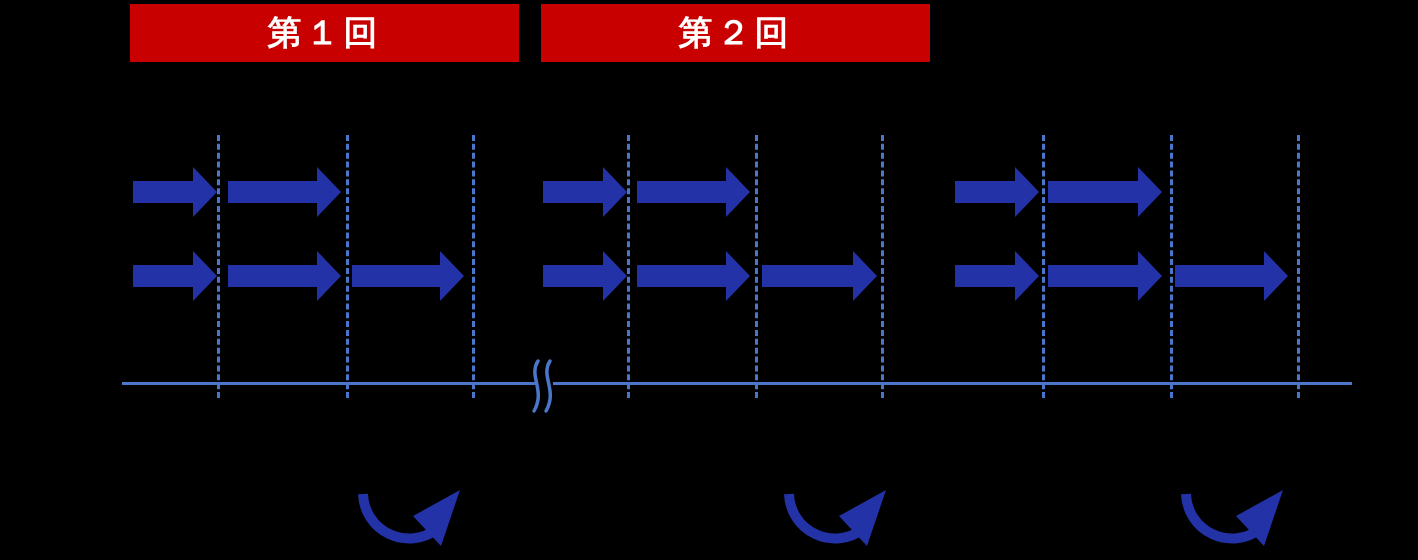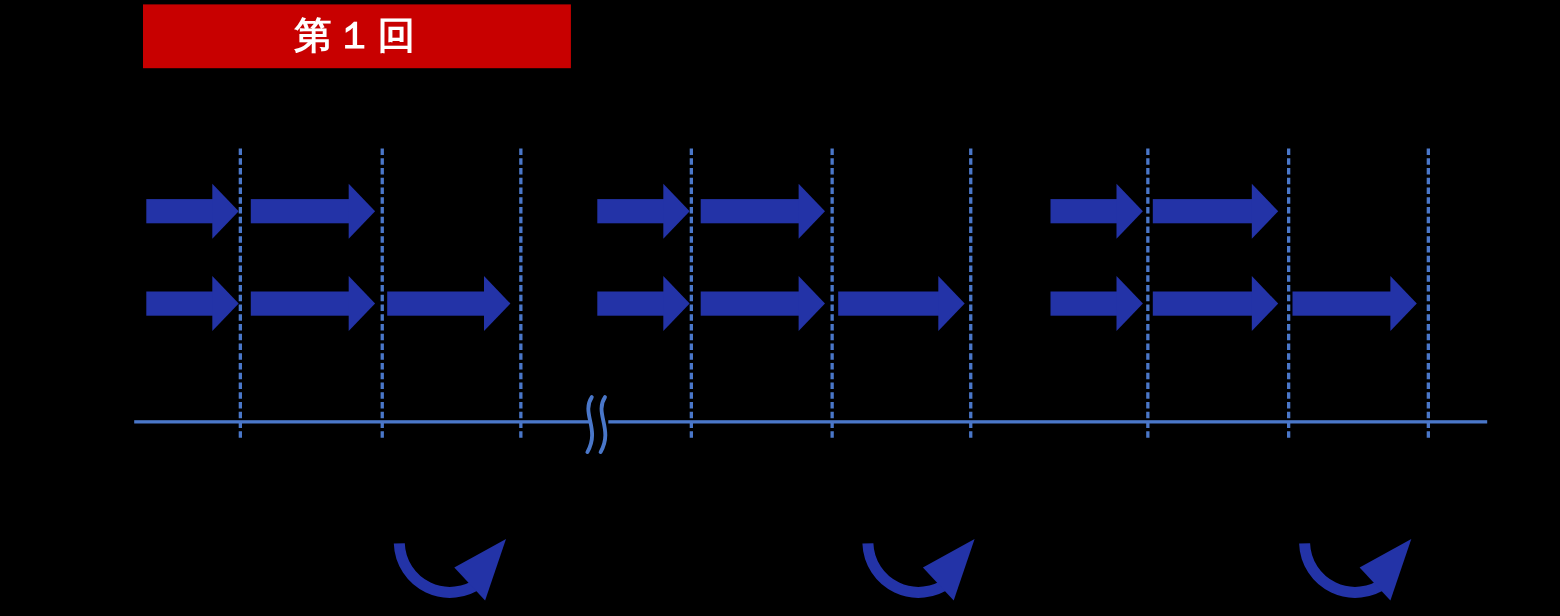--- a/index.html
+++ b/index.html
@@ -38,20 +38,21 @@
     position:absolute;top:382px;height:3px;
     background:var(--axis,#4a77c9);
   }
   .svg-abs{position:absolute;}
 </style>
 </head>
 <body>
 
 <div class="stage">
   <div class="round-header h0">第１回</div>
+  <div class="round-header h1">第２回</div>
   <div id="graphics-layer">
       <div class="dash-line" style="left: 217px;"></div>
       <div class="dash-line" style="left: 346px;"></div>
       <div class="dash-line" style="left: 472px;"></div>
       <div class="dash-line" style="left: 627px;"></div>
       <div class="dash-line" style="left: 755px;"></div>
       <div class="dash-line" style="left: 881px;"></div>
       <div class="dash-line" style="left: 1042px;"></div>
       <div class="dash-line" style="left: 1170px;"></div>
       <div class="dash-line" style="left: 1297px;"></div>

